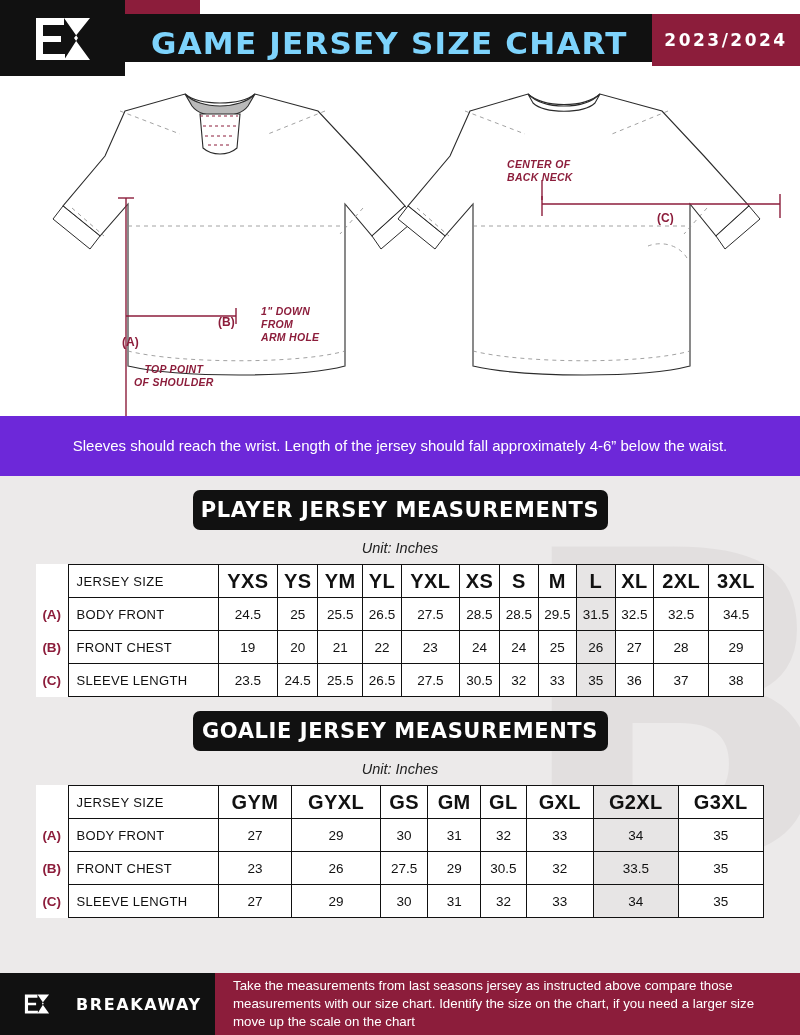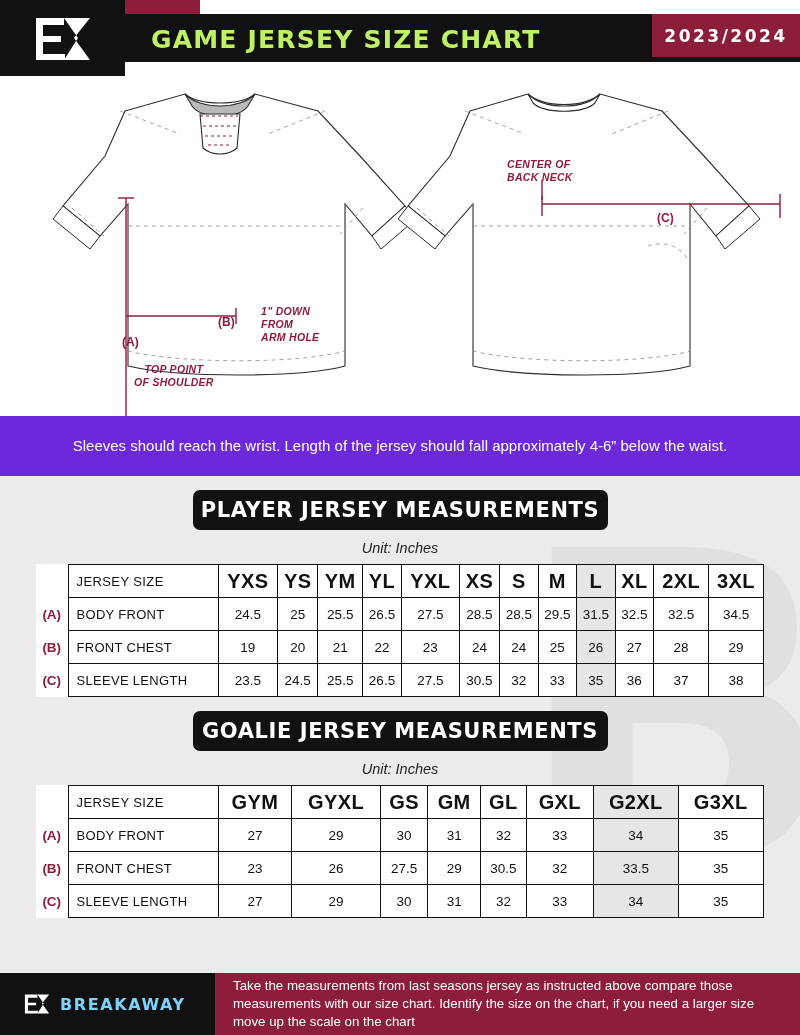--- a/index.html
+++ b/index.html
@@ -40,30 +40,30 @@
   }
   .title-band {
     position: absolute;
     left: 125px; top: 14px;
     right: 0; height: 48px;
     background: #111111;
   }
   .title-text {
     position: absolute;
     left: 26px; top: 11px;
-    color: #bef264;
-    font-size: 25px;
+    color: #7dd3fc;
+    font-size: 31px;
     font-weight: bold;
     letter-spacing: 1.2px;
     font-family: "DejaVu Sans", sans-serif;
   }
   .season-box {
     position: absolute;
     right: 0; top: 14px;
-    width: 148px; height: 43px;
+    width: 148px; height: 52px;
     background: #8c1d3b;
     color: #ffffff;
     font-size: 17px;
     font-weight: bold;
     letter-spacing: 2.5px;
     display: flex; align-items: center; justify-content: center;
     font-family: "DejaVu Sans", sans-serif;
   }
 
   
@@ -164,25 +164,26 @@
     display: flex;
   }
   .footer-logo {
     width: 215px;
     background: #111111;
     display: flex; align-items: center; gap: 10px;
     padding-left: 24px;
   }
   .footer-logo-mark { width: 26px; height: 30px; }
   .footer-brand {
-    color: #7dd3fc;
+    color: #ffffff;
     font-size: 16px;
     letter-spacing: 1.6px;
     font-weight: bold;
     font-family: "DejaVu Sans", sans-serif;
+    margin-left: 16px;
   }
   .footer-text {
     flex: 1;
     background: #8c1d3b;
     color: #ffffff;
     font-size: 13.3px;
     line-height: 1.35;
     display: flex; align-items: center;
     padding: 0 17px 0 18px;
   }

